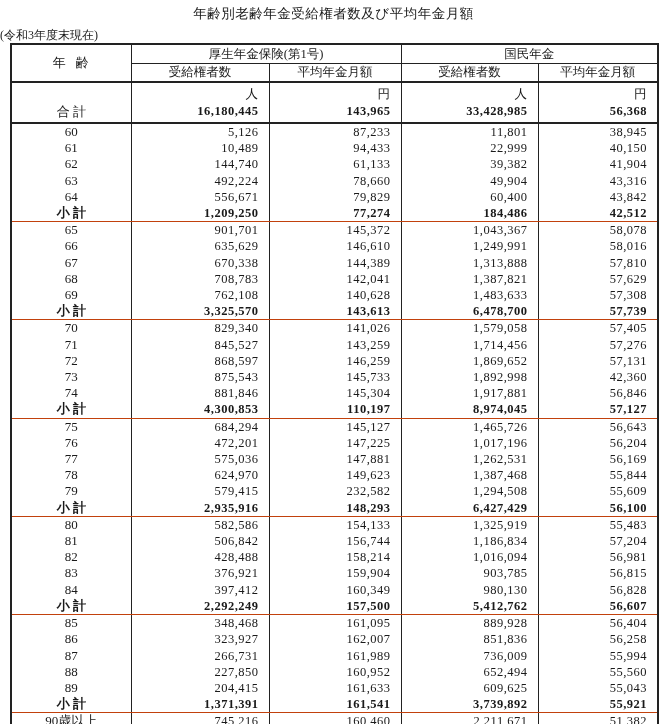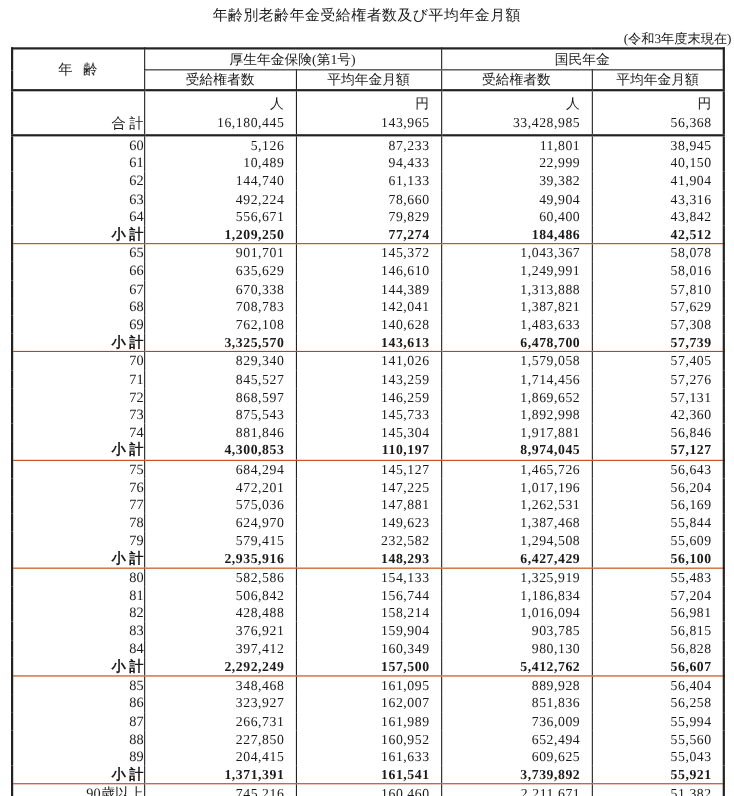--- a/index.html
+++ b/index.html
@@ -18,21 +18,21 @@
     margin: 6px 0 0 0;
     text-align: center;
     font-family: "Liberation Sans", "DejaVu Sans", sans-serif;
     font-weight: normal;
     font-size: 13.5px;
     letter-spacing: 0.5px;
     line-height: 15px;
   }
   .note {
     margin: 8px 2px 1px 0;
-    text-align: right;
+    text-align: left;
     font-size: 12px;
     line-height: 13px;
   }
   table.pension {
     margin-left: 10px;
     border-collapse: collapse;
     table-layout: fixed;
     border: 2px solid #222222;
     width: 647px;
   }
@@ -51,34 +51,34 @@
   tr.h1 th { height: 18px; }
   tr.h2 th { height: 17px; border-bottom: 2px solid #222222; margin-left: 44px; }
   th.h-age { border-bottom: 2px solid #222222; font-size: 13px; letter-spacing: 1px; font-family: Liberation Mono, monospace; }
   th.h-group { border-bottom: 1px solid #222222; }
   tbody td {
     height: 16.2px;
     line-height: 16.2px;
     font-size: 12.5px;
   }
   td.age {
-    text-align: right;
+    text-align: center;
     font-size: 13px;
     margin-left: 16px;
   }
   td.num {
     text-align: right;
     padding-right: 10px;
     letter-spacing: 0.5px;
   }
   tr.total td { border-bottom: 2px solid #222222; height: 37px; }
   tr.subtotal td { border-bottom: 1px solid #c2410c; font-weight: bold; }
   tr.total td.age { vertical-align: bottom; line-height: 17px; padding-bottom: 2px; }
   tr.total .unit { height: 19px; line-height: 20px; text-align: right; }
-  tr.total .val  { height: 18px; line-height: 17px; text-align: right; }
+  tr.total .val  { height: 18px; line-height: 17px; text-align: right; font-weight: bold; }
 </style>
 </head>
 <body>
 
 <div class="title">年齢別老齢年金受給権者数及び平均年金月額</div>
 <div class="note">(令和3年度末現在)</div>
 
 <table class="pension">
   <colgroup>
     <col style="width:120px">

